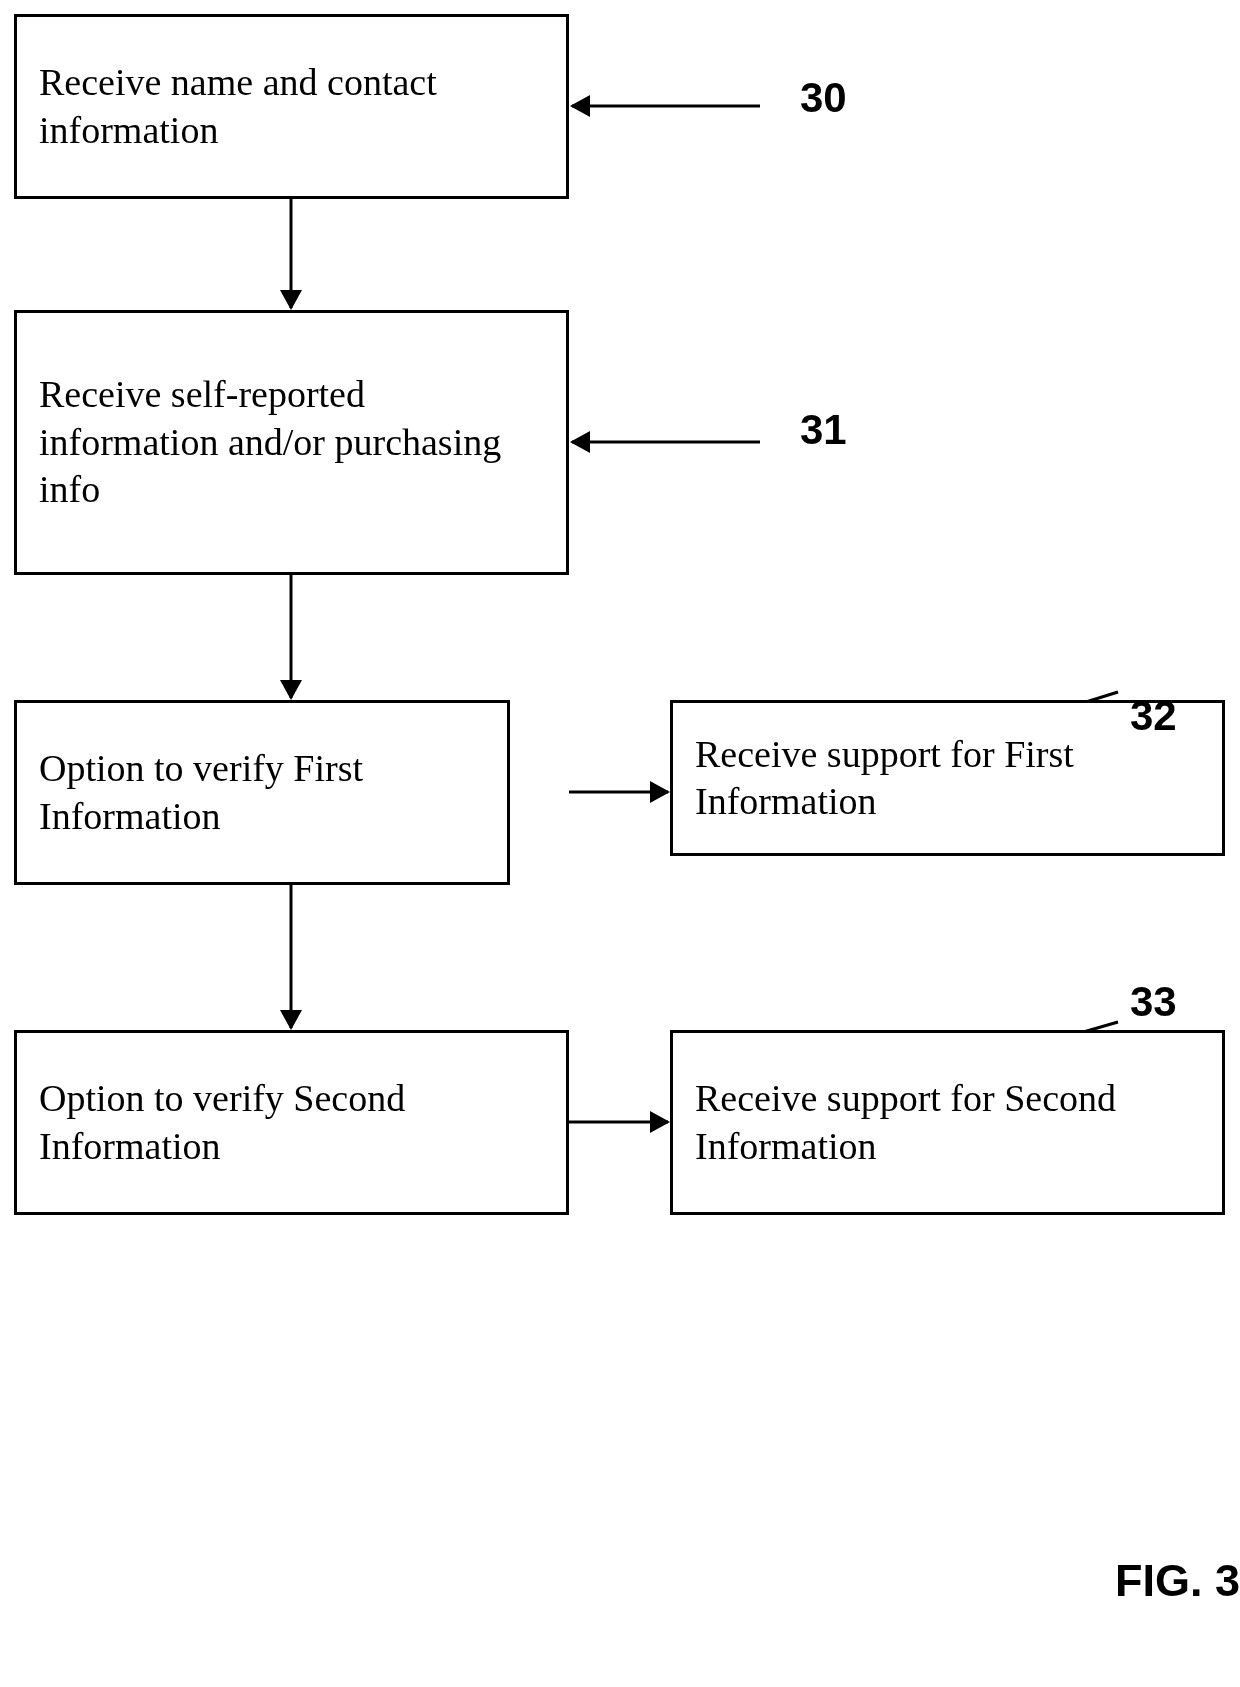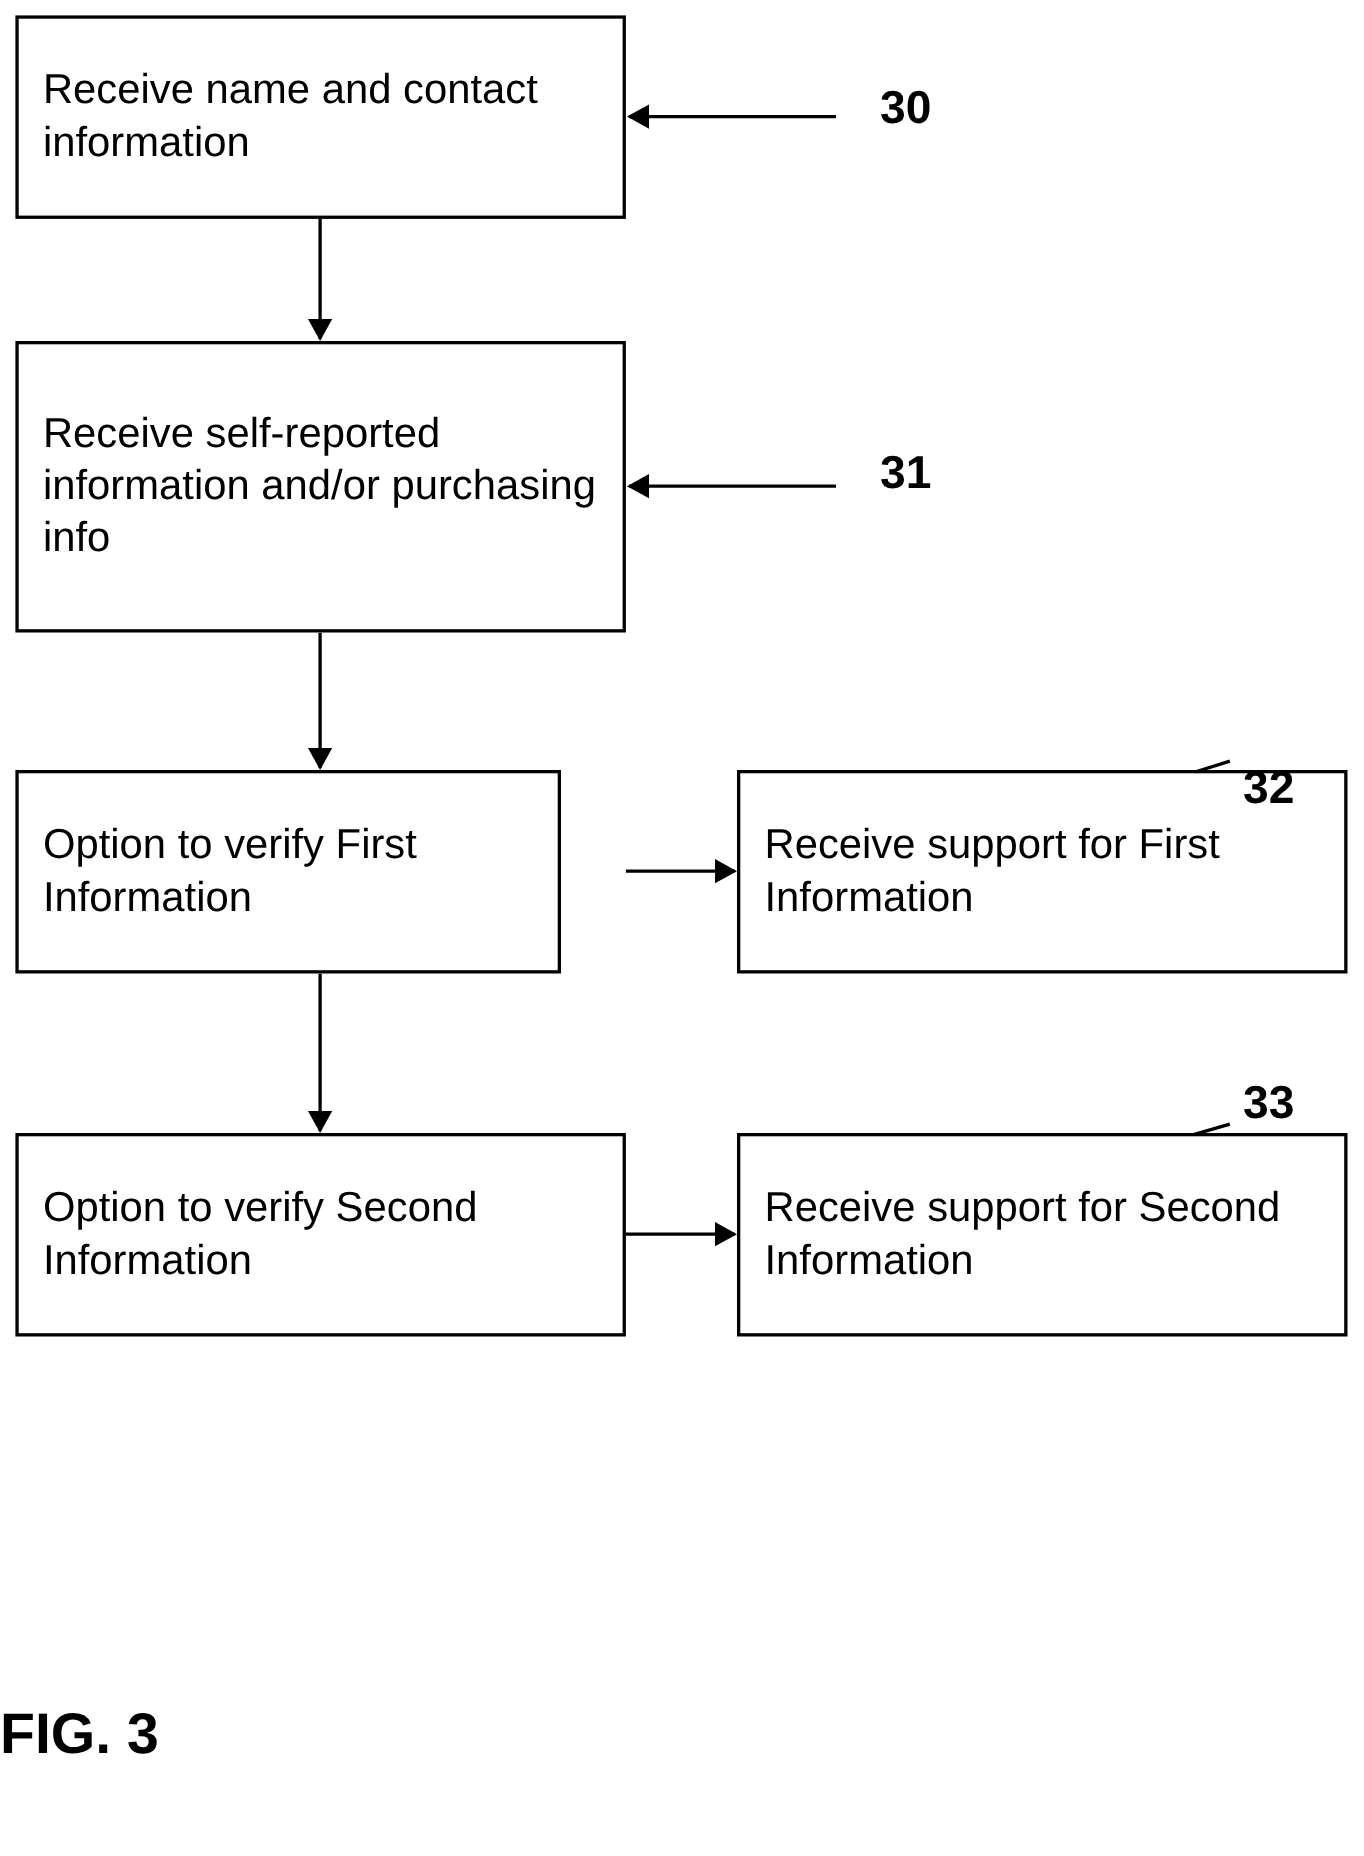--- a/index.html
+++ b/index.html
@@ -27,39 +27,39 @@
 
     .flow-box {
       position: absolute;
       border: 3px solid #000000;
       background: #ffffff;
       display: flex;
       align-items: center;
       padding: 33px 22px;
       font-size: 38px;
       line-height: 1.25;
-      font-family: Liberation Sans, sans-serif;
+      font-family: Liberation Serif, serif;
       color: #000000;
     }
 
     .ref-label {
       position: absolute;
       font-size: 42px;
       font-family: Arial, sans-serif;
       color: #000000;
       font-weight: bold;
     }
 
     .fig-label {
       position: absolute;
-      font-size: 52px;
+      font-size: 45px;
       font-family: Arial, sans-serif;
       font-weight: bold;
       color: #000000;
-      text-align: left;
+      text-align: right;
     }
 
     svg.arrows {
       position: absolute;
       top: 0;
       left: 0;
       width: 1240px;
       height: 1687px;
       pointer-events: none;
     }
@@ -110,21 +110,21 @@
   </div>
 
   <div class="ref-label" style="left: 800px; top: 406px;">
     <span>31</span>
   </div>
 
   <div class="flow-box" style="left: 14px; top: 700px; width: 496px; height: 185px;">
     <span>Option to verify First Information</span>
   </div>
 
-  <div class="flow-box" style="left: 670px; top: 700px; width: 555px; height: 185px;">
+  <div class="flow-box" style="left: 670px; top: 700px; width: 555px; height: 156px;">
     <span>Receive support for First Information</span>
   </div>
 
   <div class="ref-label" style="left: 1130px; top: 648px; margin-top: 44px;">
     <span>32</span>
   </div>
 
   <div class="flow-box" style="left: 670px; top: 1030px; width: 555px; height: 185px;">
     <span>Receive support for Second Information</span>
   </div>

